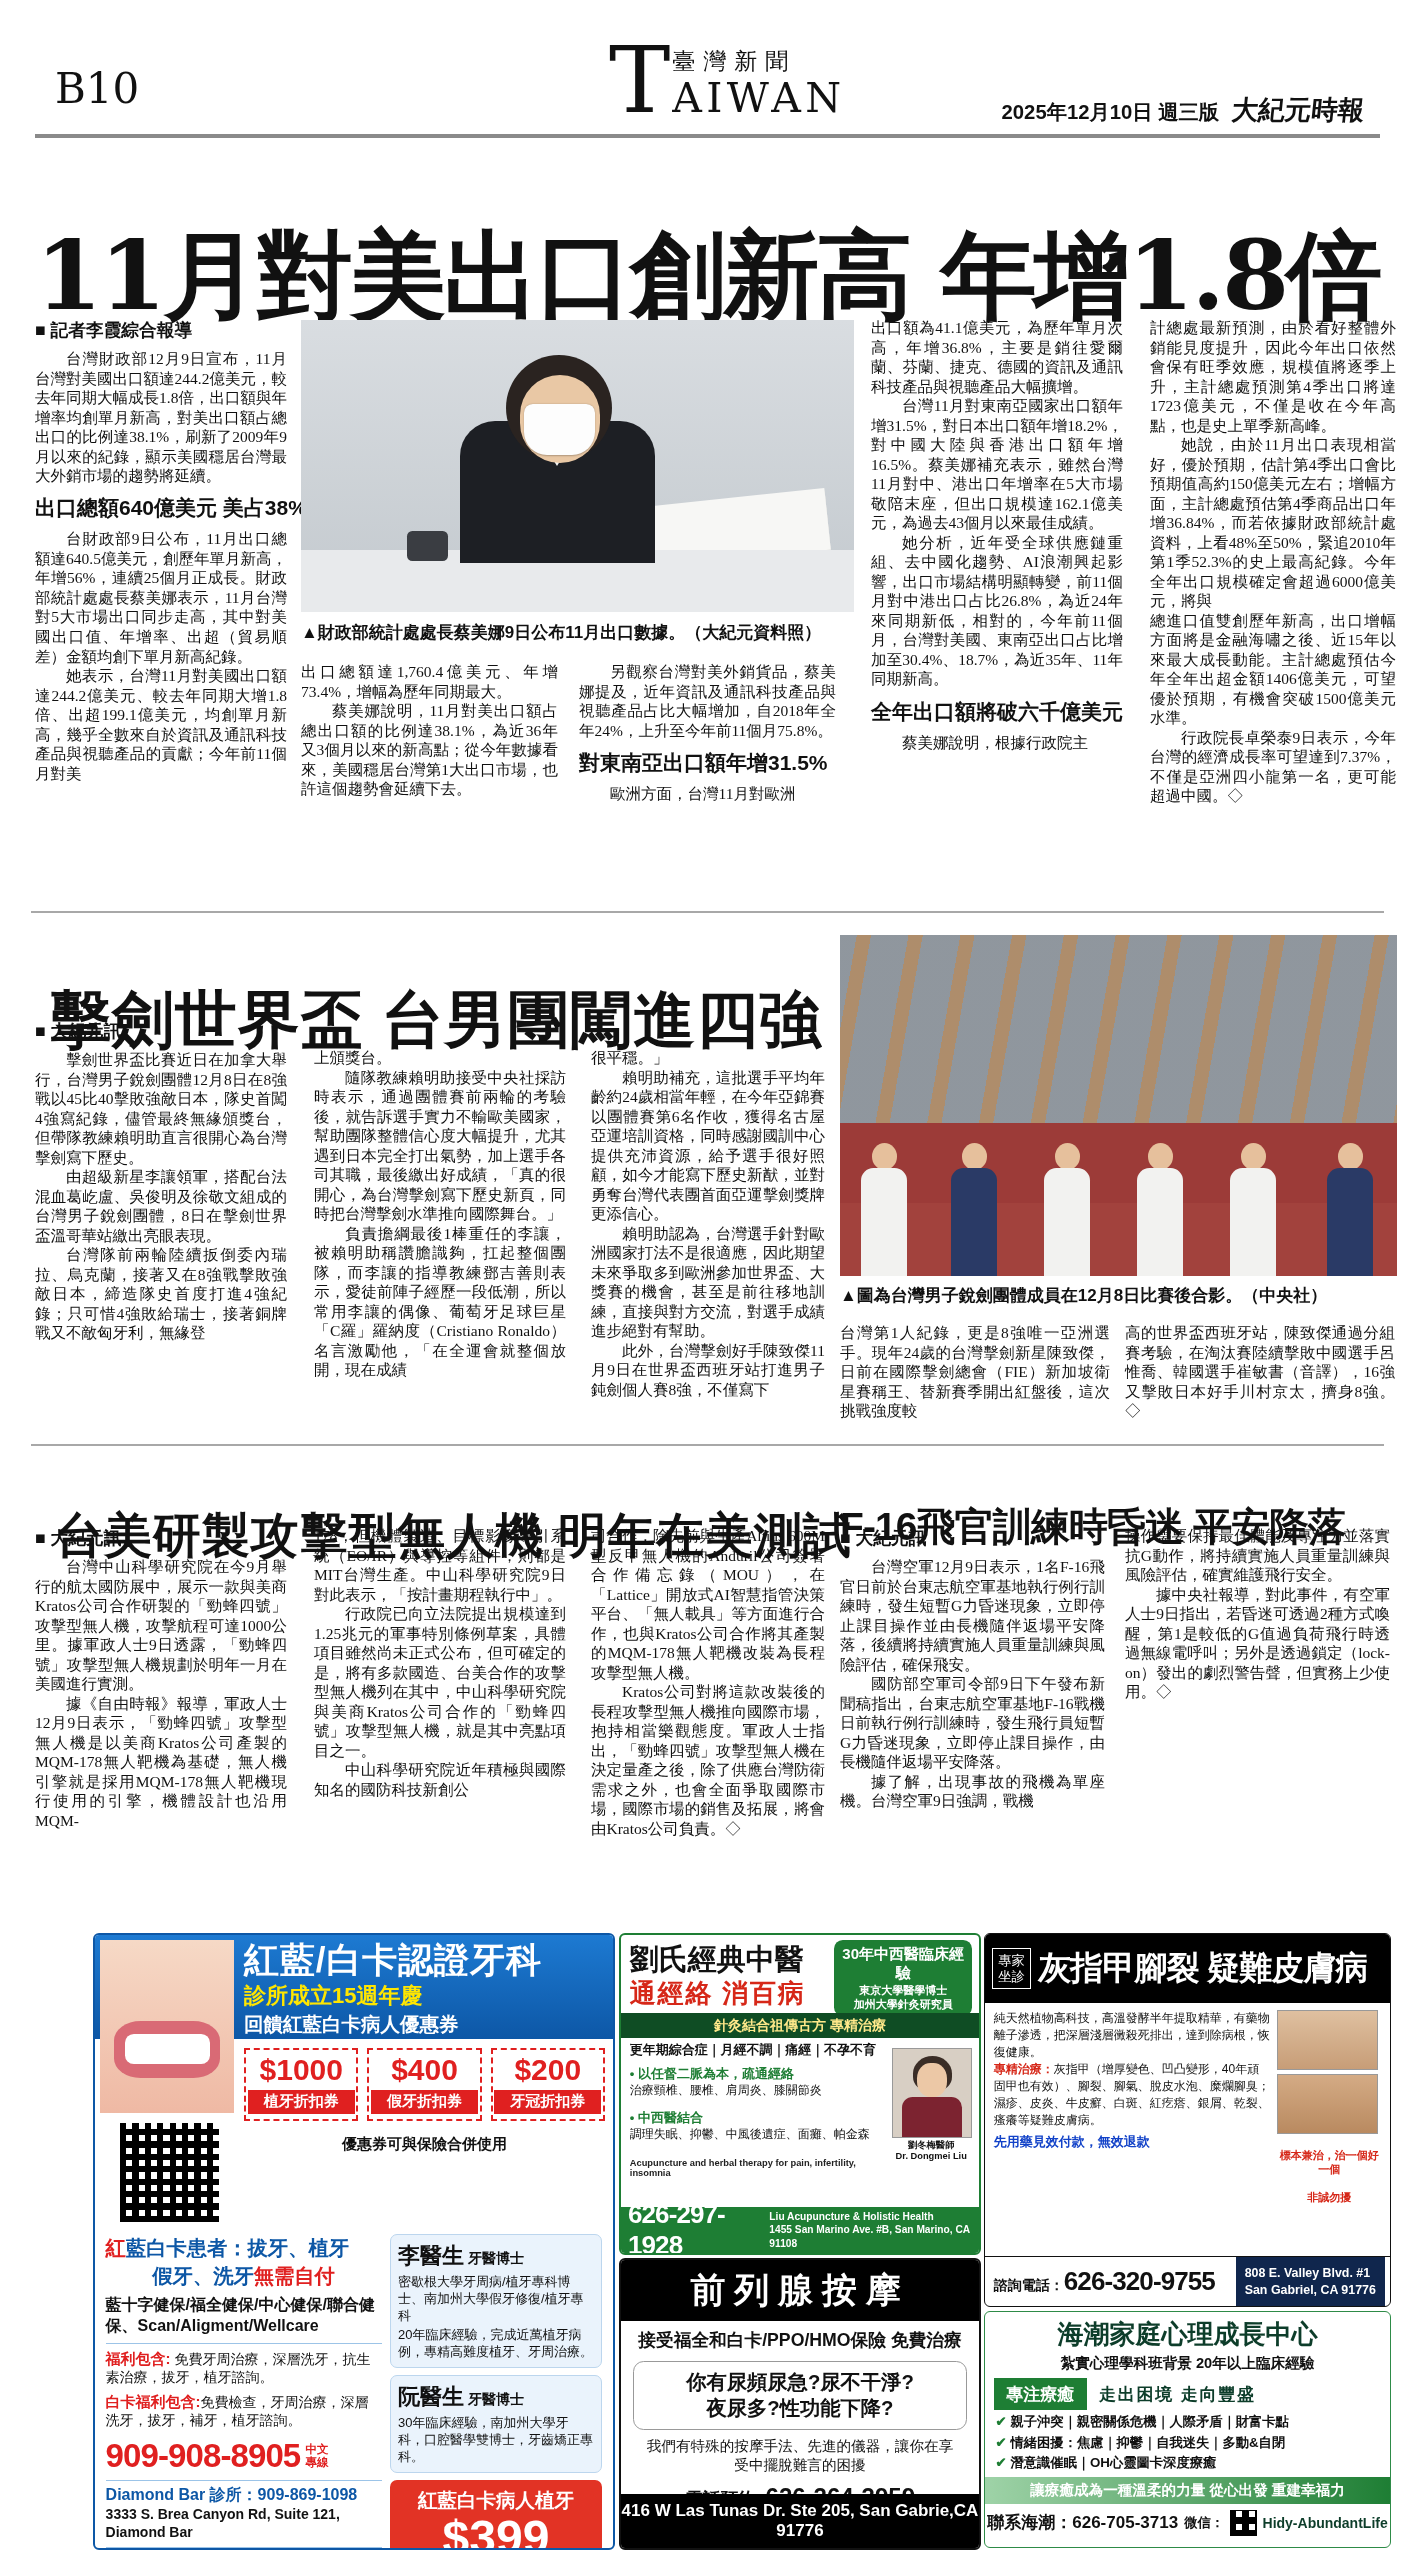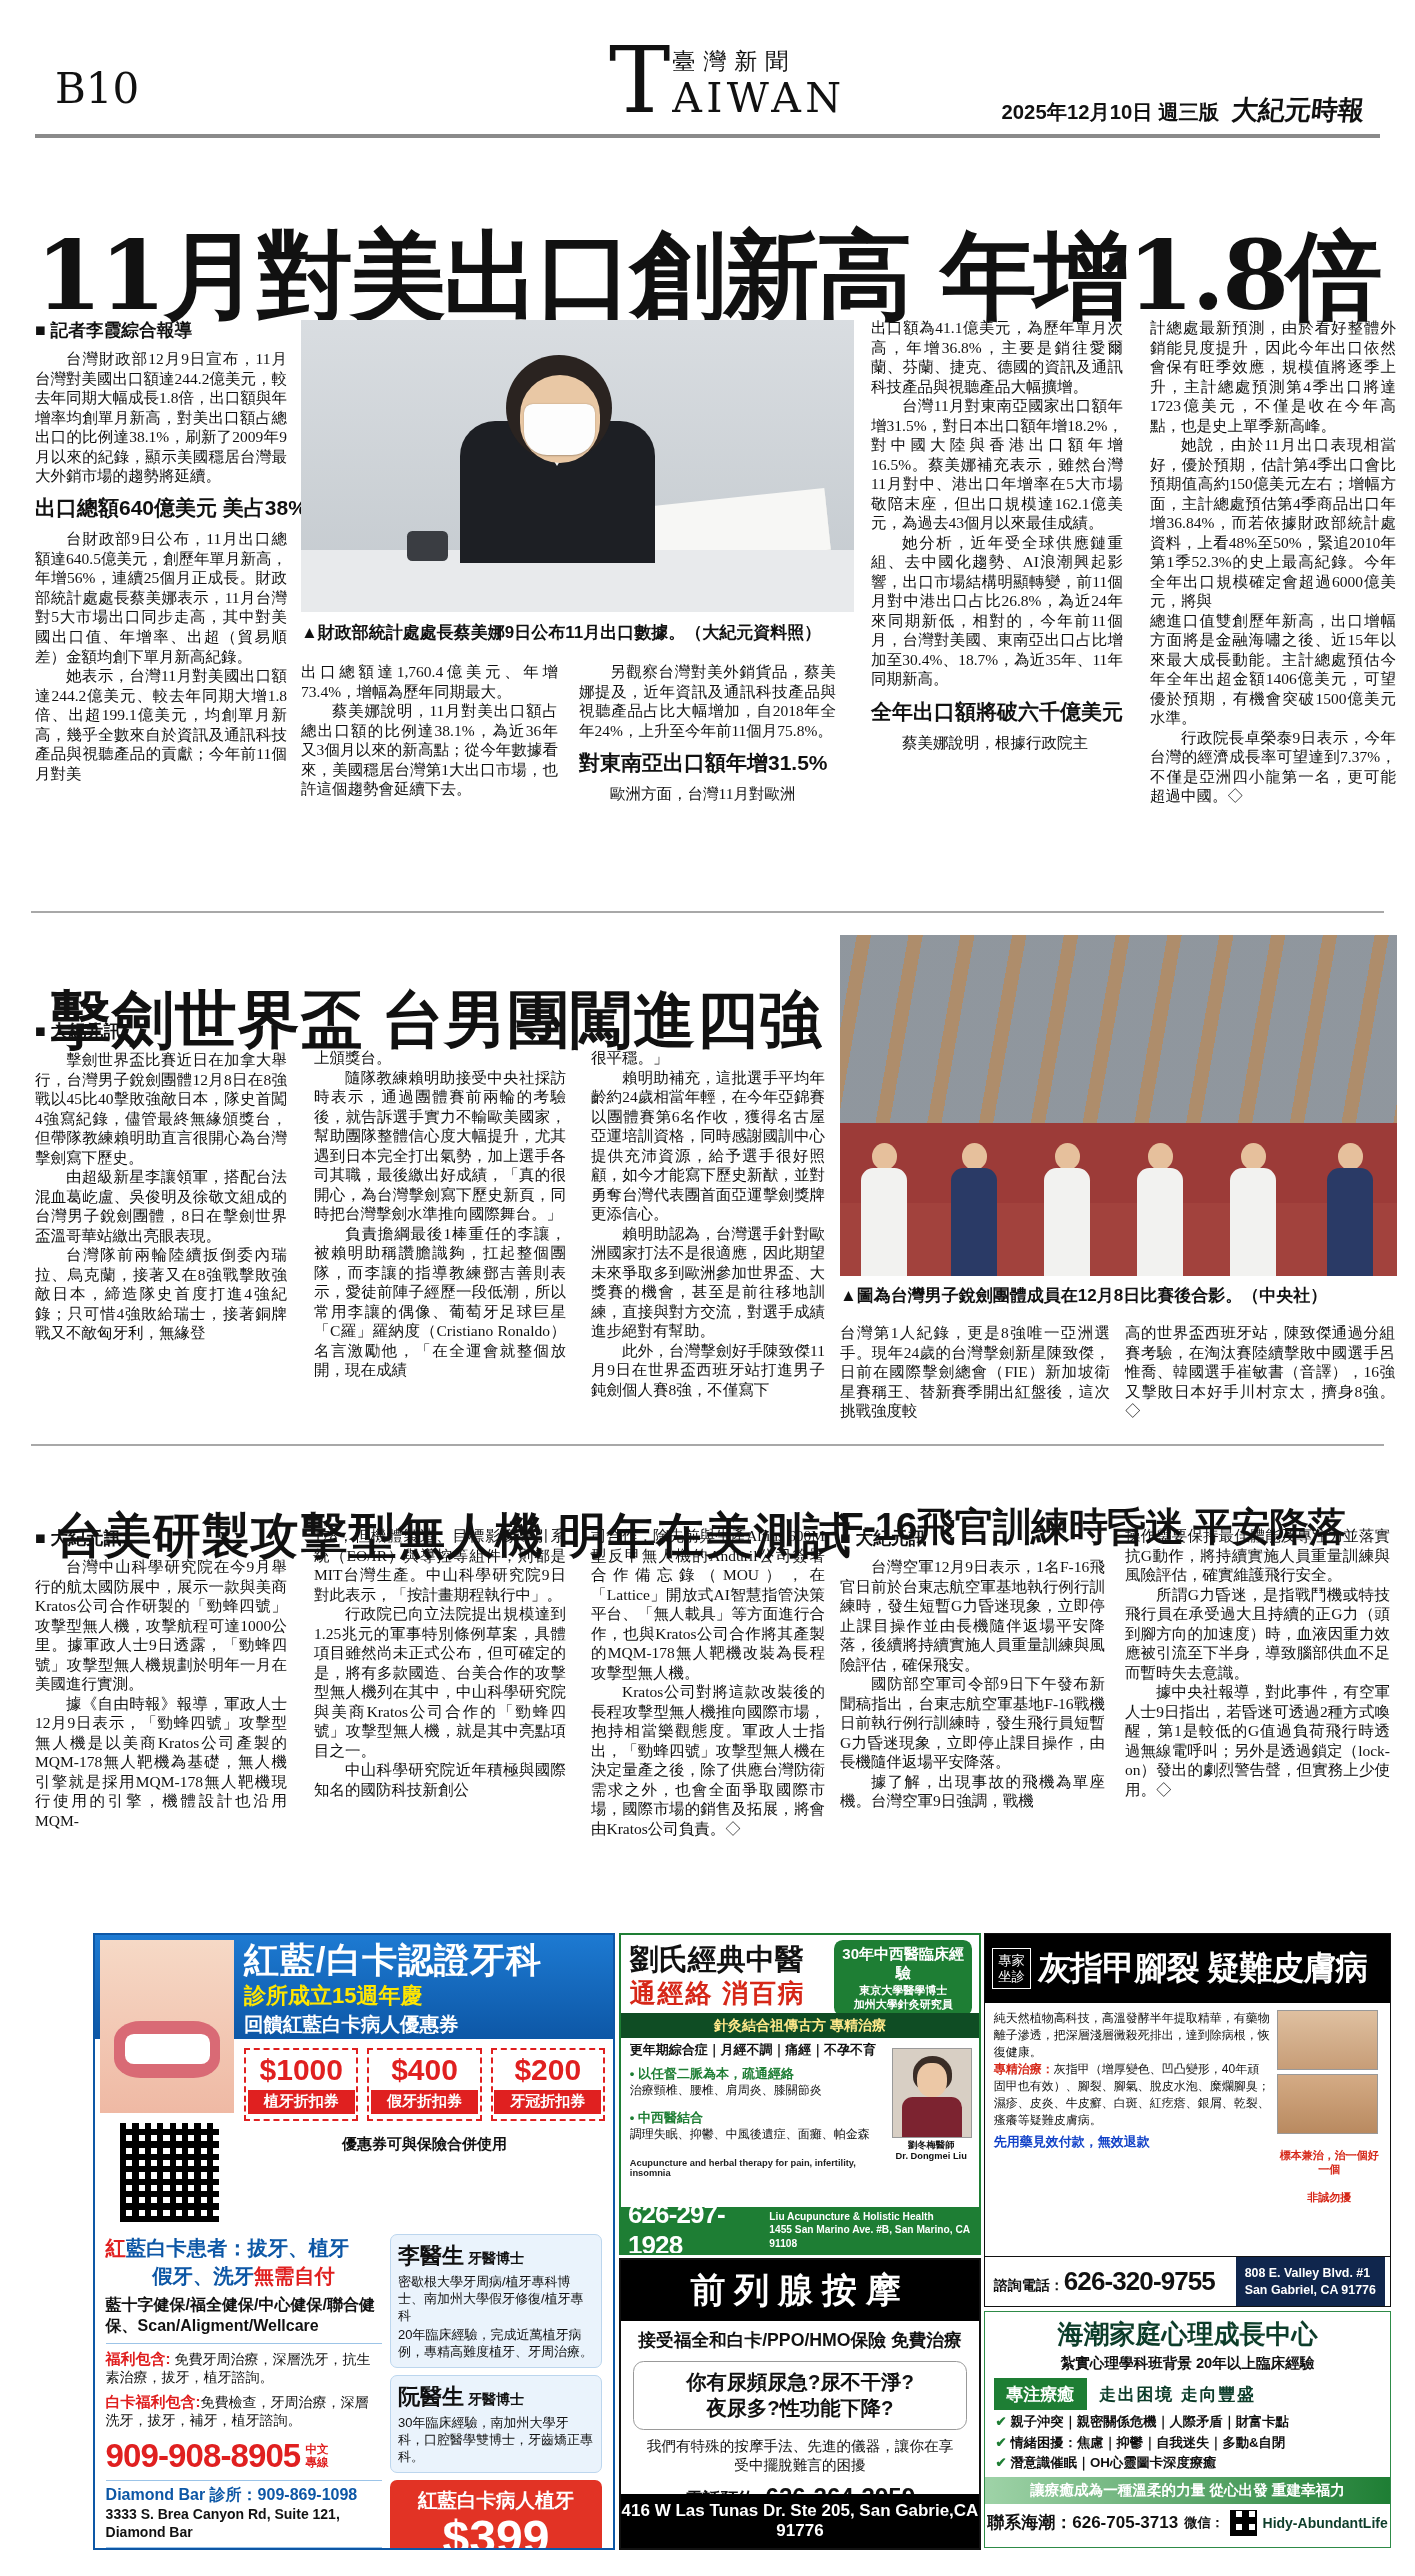--- a/index.html
+++ b/index.html
@@ -42,21 +42,21 @@
   .photo2{position:absolute;left:840px;top:935px;width:557px;height:341px;overflow:hidden;
      background:linear-gradient(#9aa1a9 0 55%, #a2423d 55% 100%);}
   .p2-roof{position:absolute;left:-35px;top:0;width:637px;height:190px;
      background:repeating-linear-gradient(100deg,#b3885c 0 14px,#8d949b 14px 51px);opacity:.8;}
   .p2-banner{position:absolute;left:0;top:188px;width:100%;height:80px;background:#9c3b38;}
   .fencer{position:absolute;bottom:0;width:57px;height:133px;}
   .fencer .fh{position:absolute;left:16px;top:0;width:25px;height:26.5px;background:#e6c09c;border-radius:50%;}
   .fencer .fb{position:absolute;left:5.3px;top:25px;width:46px;height:108px;background:#f2f2f0;border-radius:12.4px 12.4px 0 0;}
   .fencer.dark .fb{background:#2a3a66;}
   
-  .ad{position:absolute;font-family:"Liberation Sans",sans-serif;overflow:hidden;background:#fff;}
+  .ad{position:absolute;font-family:"Liberation Sans",sans-serif;overflow:hidden;background:#fff;border-radius:6px;}
   .qr{background:
       repeating-linear-gradient(90deg,#000 0 6.2px,rgba(255,255,255,0) 6.2px 12.4px),
       repeating-linear-gradient(0deg,#000 0 6.2px,#fff 6.2px 12.4px);}
   
   .ad-dental{left:93px;top:1933px;width:518px;height:613px;border:2.7px solid #0d57a6;}
   .dent-head{position:absolute;left:0;top:0;width:100%;height:104px;background:linear-gradient(#1d7ad2,#0d57a6);color:#fff;padding:7px 8.8px 0 149px;box-sizing:border-box;}
   .dent-title{font-size:35px;font-weight:900;letter-spacing:0.9px;line-height:1.05;}
   .dent-sub1{color:#ffe600;font-size:22px;font-weight:900;margin-top:1.8px;}
   .dent-sub2{font-size:19.5px;font-weight:900;margin-top:0.9px;}
   .dent-face{position:absolute;left:5.3px;top:5.3px;width:134px;height:173px;background:linear-gradient(#f6d9c6,#efb9a4);overflow:hidden;}
@@ -299,21 +299,20 @@
 
   <h2 class="h-sans" style="left:840px;top:1468px;font-size:39px;letter-spacing:-0.9px;">F-16飛官訓練時昏迷 平安降落</h2>
   <div class="col" style="left:840px;top:1526px;width:265px;">
     <div class="byline">■ 大紀元訊</div>
     <p>台灣空軍12月9日表示，1名F-16飛官日前於台東志航空軍基地執行例行訓練時，發生短暫G力昏迷現象，立即停止課目操作並由長機隨伴返場平安降落，後續將持續實施人員重量訓練與風險評估，確保飛安。</p>
     <p>國防部空軍司令部9日下午發布新聞稿指出，台東志航空軍基地F-16戰機日前執行例行訓練時，發生飛行員短暫G力昏迷現象，立即停止課目操作，由長機隨伴返場平安降落。</p>
     <p>據了解，出現事故的飛機為單座機。台灣空軍9日強調，戰機</p>
   </div>
   <div class="col" style="left:1125px;top:1526px;width:265px;">
     <p class="cont">操作需要保持最佳體能及專注力並落實抗G動作，將持續實施人員重量訓練與風險評估，確實維護飛行安全。</p>
-    <p>所謂G力昏迷，是指戰鬥機或特技飛行員在承受過大且持續的正G力（頭到腳方向的加速度）時，血液因重力效應被引流至下半身，導致腦部供血不足而暫時失去意識。</p>
     <p>據中央社報導，對此事件，有空軍人士9日指出，若昏迷可透過2種方式喚醒，第1是較低的G值過負荷飛行時透過無線電呼叫；另外是透過鎖定（lock-on）發出的劇烈警告聲，但實務上少使用。◇</p>
   </div>
 
   <div class="ad ad-dental">
     <div class="dent-head">
       <div class="dent-title">紅藍/白卡認證牙科</div>
       <div class="dent-sub1">診所成立15週年慶</div>
       <div class="dent-sub2">回饋紅藍白卡病人優惠券</div>
     </div>
     <div class="dent-face">

